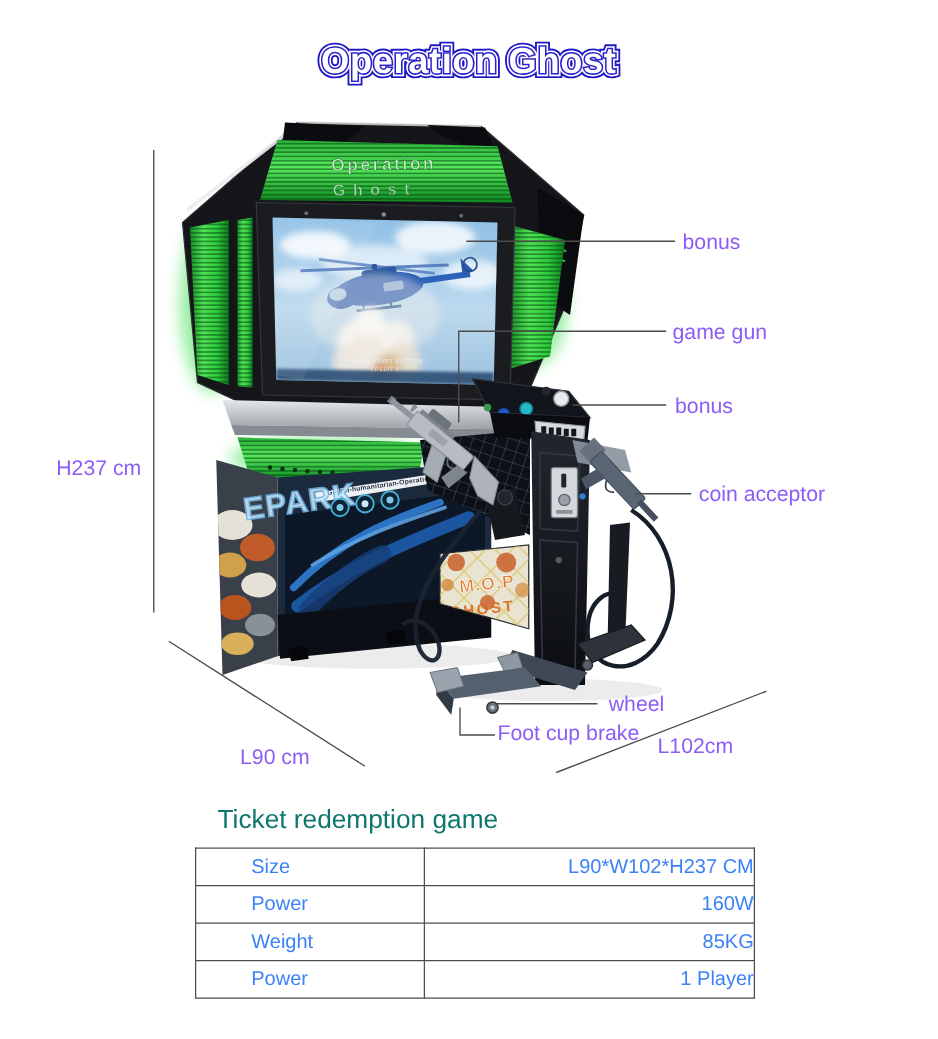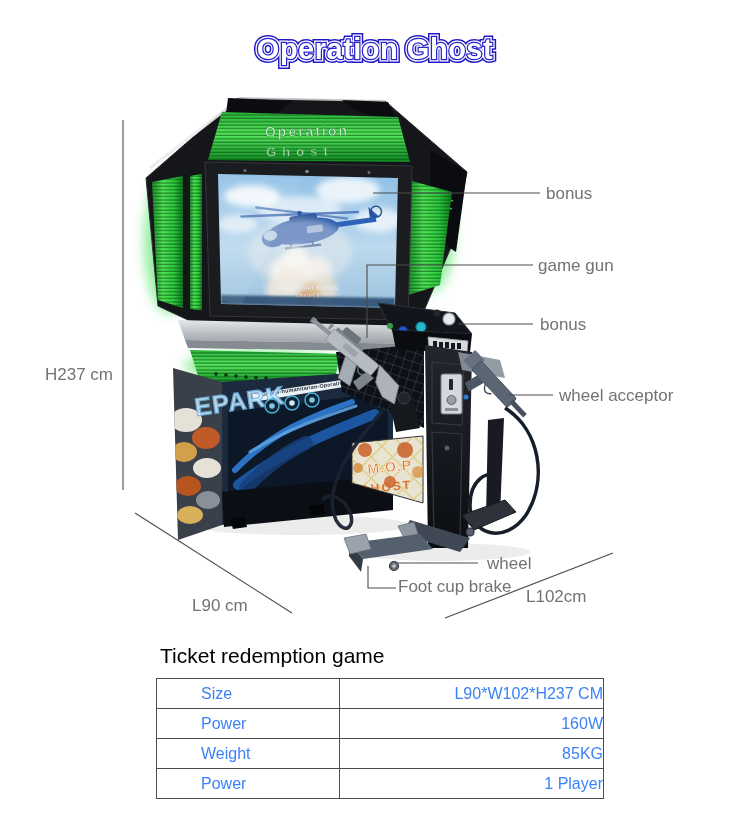--- a/index.html
+++ b/index.html
@@ -10,23 +10,23 @@
   .title span{position:absolute;left:0;right:0;top:0;text-align:center;
               font-weight:700;font-size:29px;letter-spacing:0.5px;
               font-family:"Liberation Sans",sans-serif;}
   .title .t1{-webkit-text-stroke:8px #1e18c4;color:#1e18c4;}
   .title .t2{-webkit-text-stroke:5px #ffffff;color:#ffffff;}
   .title .t3{-webkit-text-stroke:2.5px #2a22cc;color:#2a22cc;}
   .title .t4{color:#ffffff;}
   
   .machine{position:absolute;left:0;top:0;}
   
-  .lbl{position:absolute;font-size:17px;color:#737373;white-space:nowrap;line-height:19px;}
+  .lbl{position:absolute;font-size:17px;color:#8b5cf6;white-space:nowrap;line-height:19px;}
   
-  .spec-head{position:absolute;left:160px;top:644px;font-size:21px;color:#000000;}
+  .spec-head{position:absolute;left:174px;top:644px;font-size:21px;color:#0f766e;}
   table.spec{position:absolute;left:156px;top:678px;border-collapse:collapse;
              width:447px;table-layout:fixed;}
   table.spec td{border:1px solid #4d4d4d;height:29px;font-size:16px;color:#3b82f6;
                 padding:0 0 0 44px;}
   table.spec td.v{padding-left:66px;text-align:right;}
   table.spec col.c1{width:183px;} table.spec col.c2{width:264px;}
 </style>
 </head>
 <body>
 
@@ -343,21 +343,21 @@
       <line x1="458" y1="324" x2="533" y2="324"></line>
       <line x1="508" y1="395" x2="553" y2="395"></line>
       <line x1="397" y1="563" x2="478" y2="563"></line>
       <polyline points="368,566 368,588 396,588"></polyline>
     </g>
   </svg>
 
   <div class="lbl" style="left:546px;top:184px;">bonus</div>
   <div class="lbl" style="left:538px;top:256px;">game gun</div>
   <div class="lbl" style="left:540px;top:315px;">bonus</div>
-  <div class="lbl" style="left:559px;top:386px;">wheel acceptor</div>
+  <div class="lbl" style="left:559px;top:386px;">coin acceptor</div>
   <div class="lbl" style="left:487px;top:554px;">wheel</div>
   <div class="lbl" style="left:398px;top:577px;">Foot cup brake</div>
   <div class="lbl" style="left:45px;top:365px;">H237 cm</div>
   <div class="lbl" style="left:192px;top:596px;">L90 cm</div>
   <div class="lbl" style="left:526px;top:587px;">L102cm</div>
 
   <div class="spec-head">Ticket redemption game</div>
   <table class="spec">
     <colgroup>
         <col class="c1">

